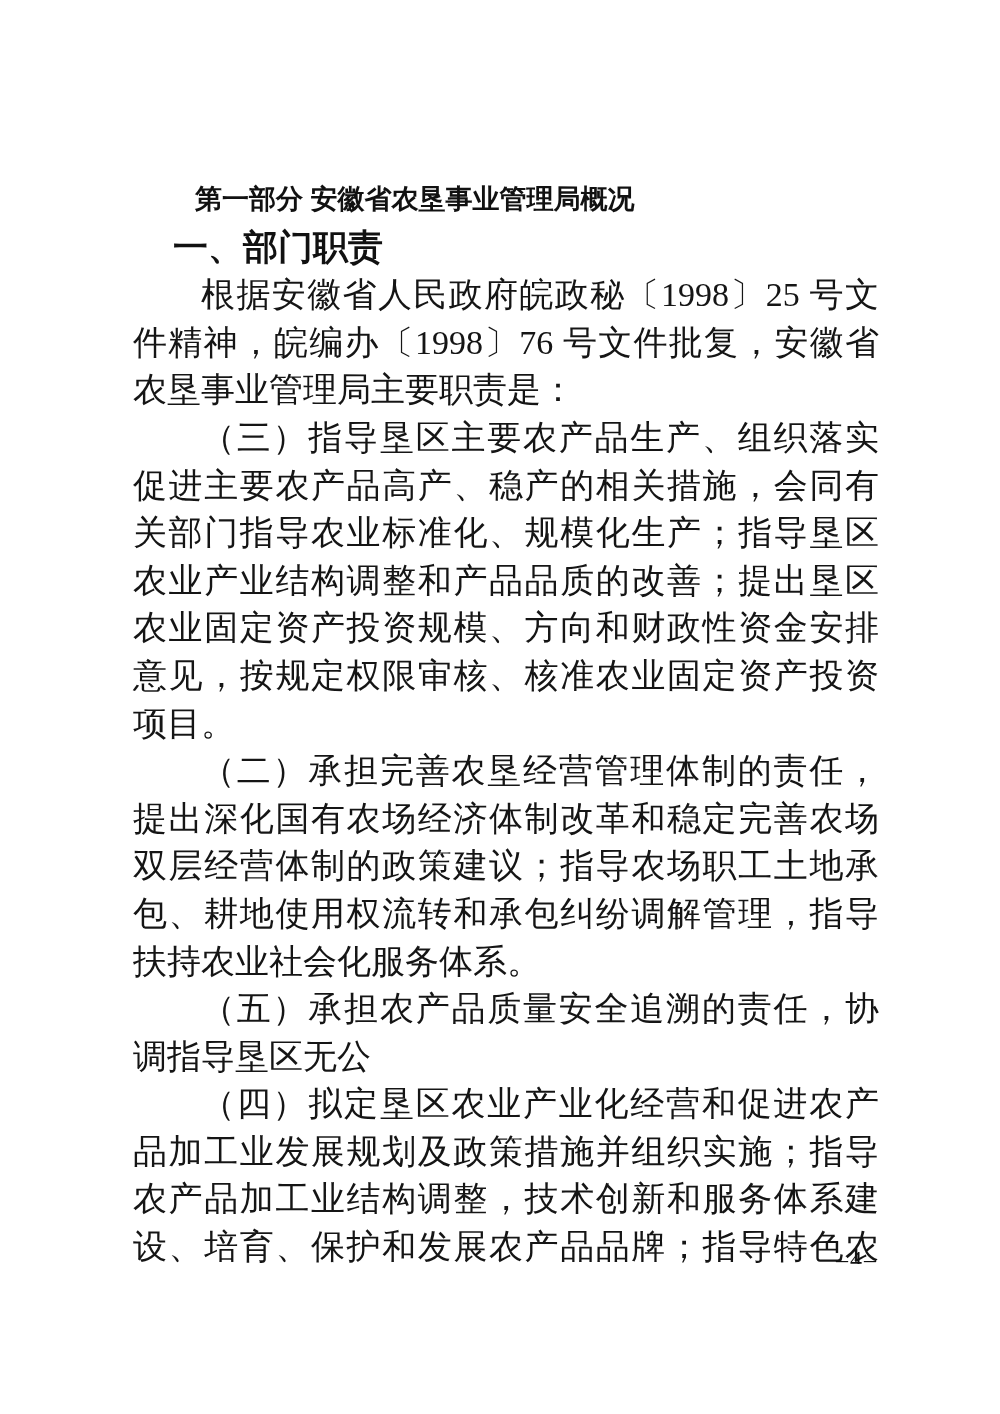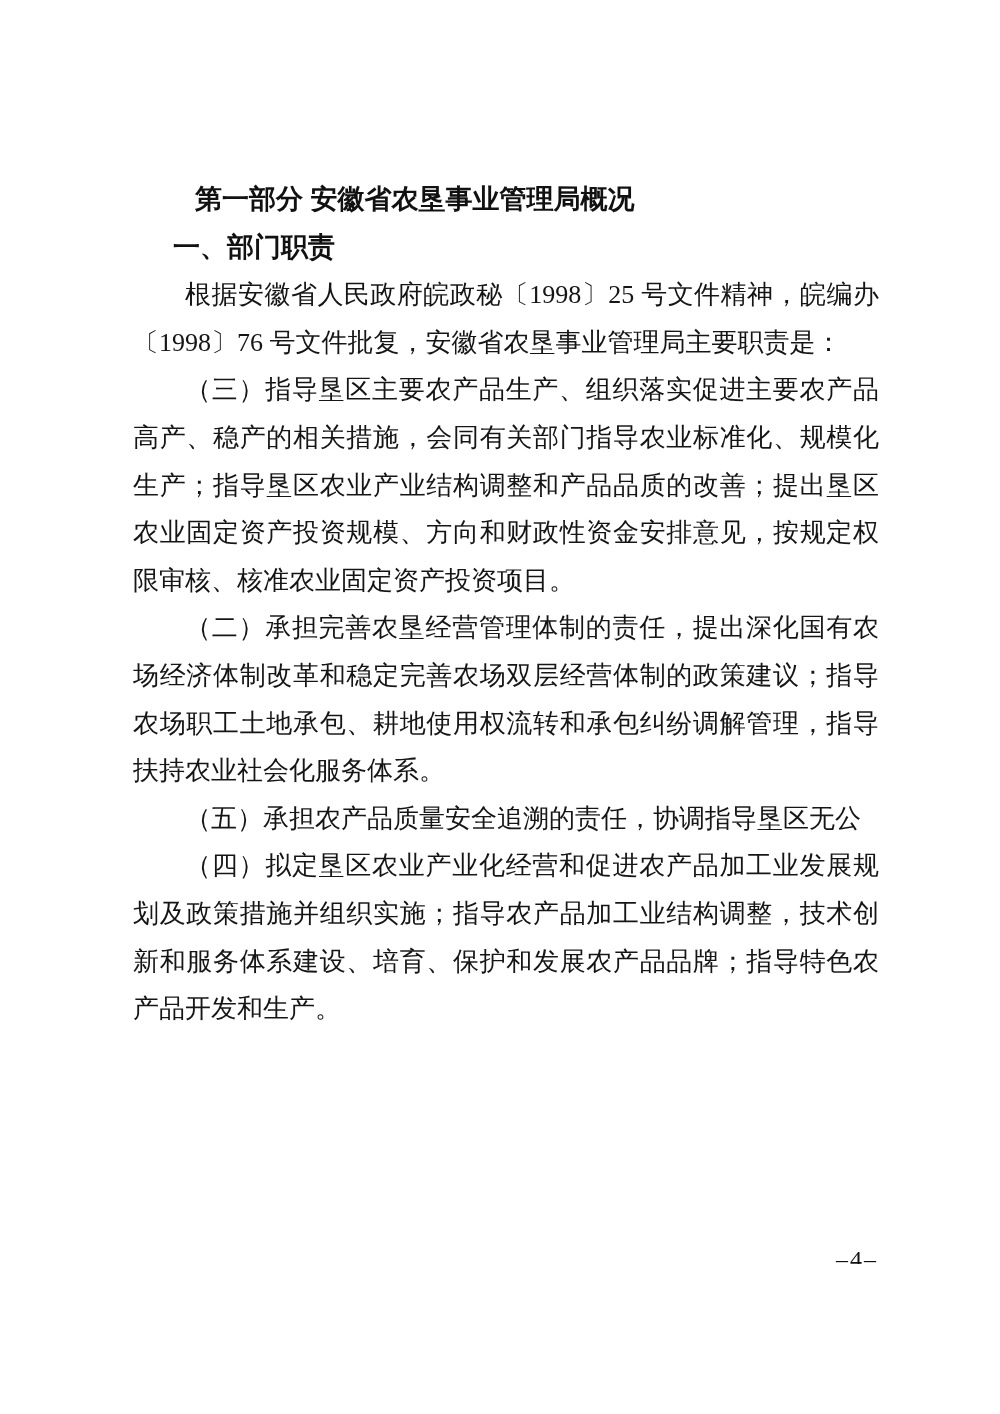--- a/index.html
+++ b/index.html
@@ -30,29 +30,29 @@
     font-size: 27px;
     line-height: 47.6px;
     color: #111111;
     white-space: nowrap;
   }
   .sub-heading {
     margin: 0;
     padding-left: 40px;
     font-family: Liberation Serif, serif;
     font-weight: bold;
-    font-size: 27px;
+    font-size: 35px;
     line-height: 47.6px;
     color: #111111;
     white-space: nowrap;
   }
   .body-para {
     margin: 0;
     font-family: "Liberation Serif", "DejaVu Serif", serif;
-    font-size: 26px;
+    font-size: 34px;
     line-height: 47.6px;
     text-align: justify;
     text-justify: inter-ideograph;
     text-indent: 2em;
     color: #151515;
   }
   .page-number {
     position: absolute;
     left: 836px;
     top: 1246px;

